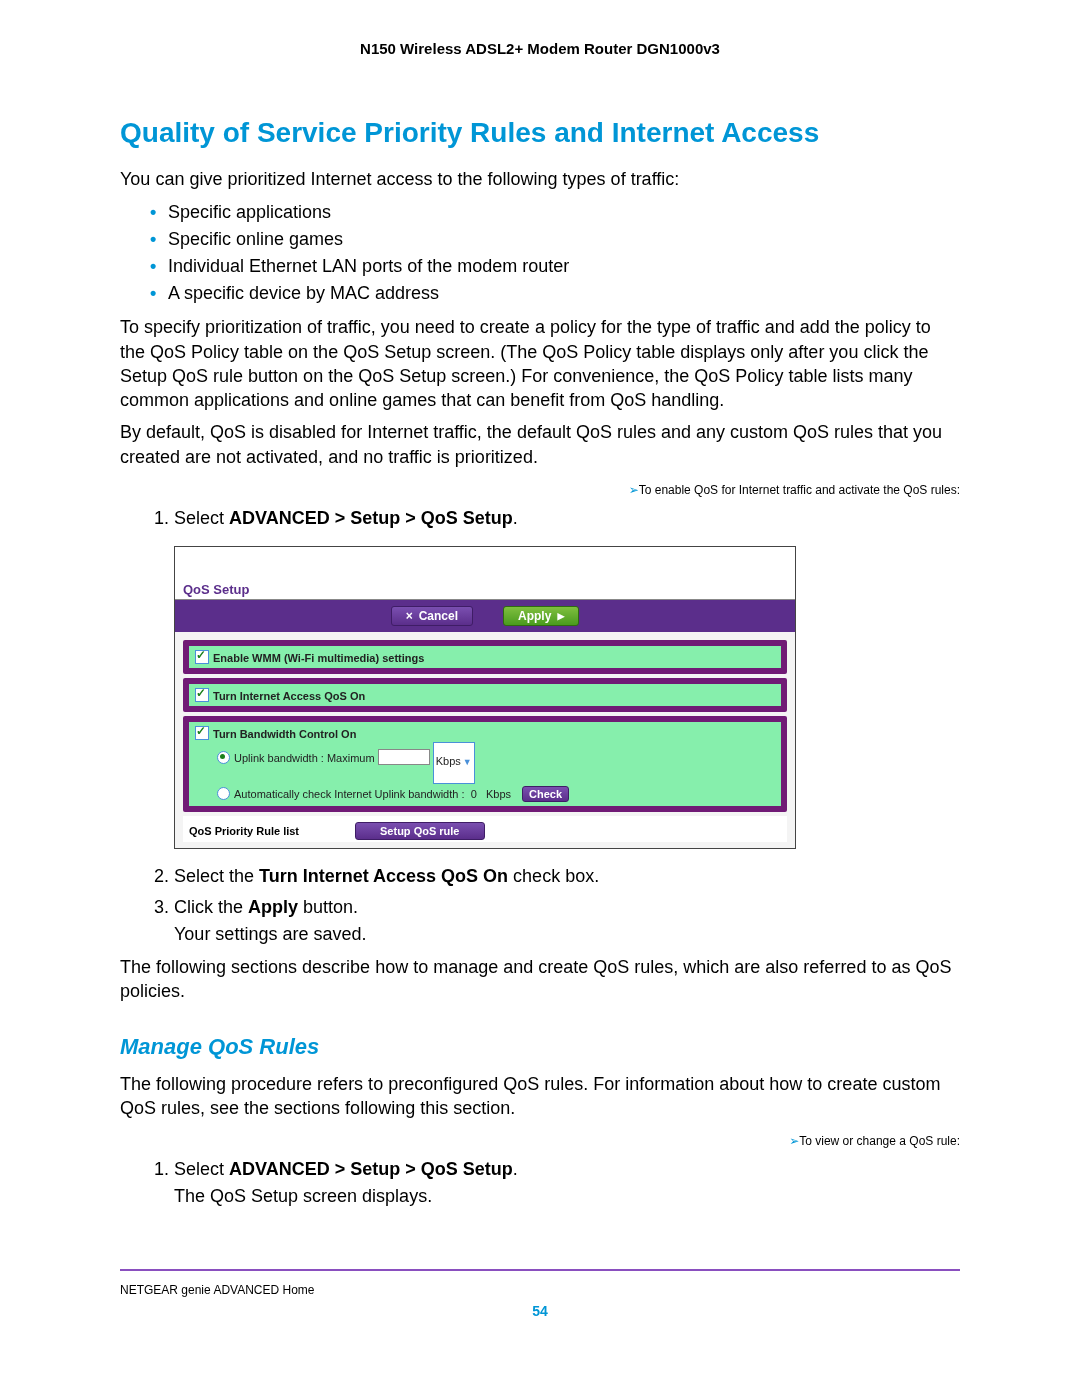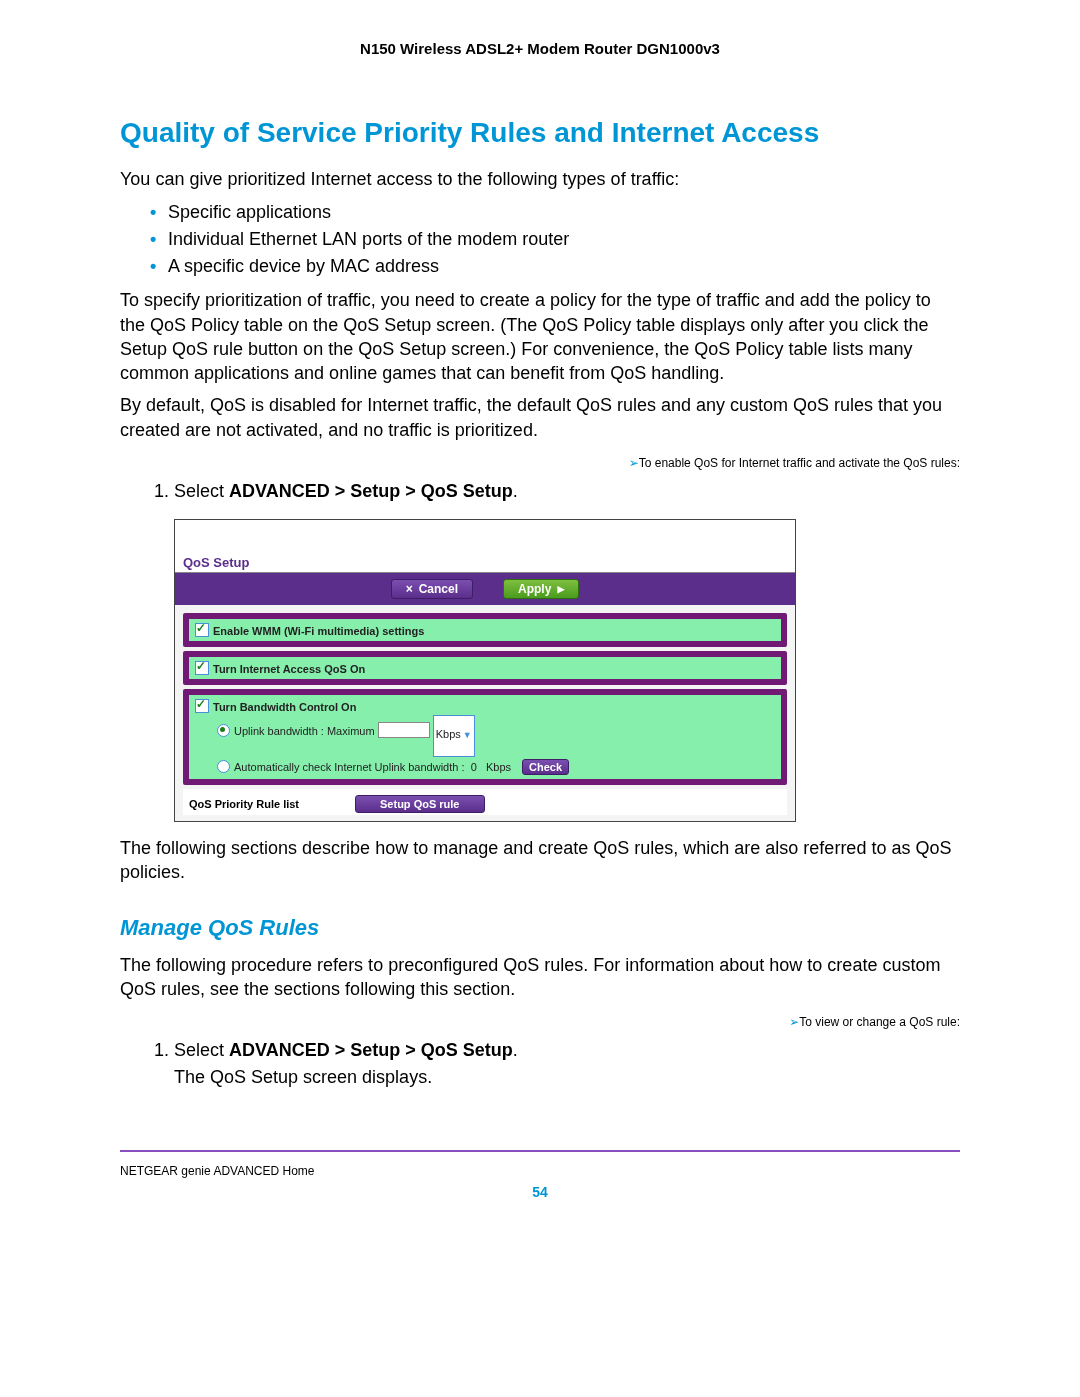--- a/index.html
+++ b/index.html
@@ -134,20 +134,21 @@
 
 <div class="page">
   <div class="doc-title">N150 Wireless ADSL2+ Modem Router DGN1000v3</div>
 
   <h1>Quality of Service Priority Rules and Internet Access</h1>
 
   <p>You can give prioritized Internet access to the following types of traffic:</p>
 
   <ul class="bullets">
     <li>Specific applications</li>
+    <li>Specific online games</li>
     <li>Individual Ethernet LAN ports of the modem router</li>
     <li>A specific device by MAC address</li>
   </ul>
 
   <p>To specify prioritization of traffic, you need to create a policy for the type of traffic and add the policy to the QoS Policy table on the QoS Setup screen. (The QoS Policy table displays only after you click the Setup QoS rule button on the QoS Setup screen.) For convenience, the QoS Policy table lists many common applications and online games that can benefit from QoS handling.</p>
   <p>By default, QoS is disabled for Internet traffic, the default QoS rules and any custom QoS rules that you created are not activated, and no traffic is prioritized.</p>
 
   <div class="proc-head">
     <span class="arrow">➢</span><span>To enable QoS for Internet traffic and activate the QoS rules:</span>
   </div>
@@ -189,20 +190,29 @@
           <span class="checkbtn">Check</span>
         </div>
       </div>
       <div class="shot-foot">
         <span>QoS Priority Rule list</span>
         <span class="setup">Setup QoS rule</span>
       </div>
     </div>
   </div>
 
+  <ol class="steps" start="2">
+    <li>
+      <span>Select the </span><strong>Turn Internet Access QoS On</strong><span> check box.</span>
+    </li>
+    <li>
+      <span>Click the </span><strong>Apply</strong><span> button.</span>
+      <div class="indent" style="margin-left:0;">Your settings are saved.</div>
+    </li>
+  </ol>
 
   <p>The following sections describe how to manage and create QoS rules, which are also referred to as QoS policies.</p>
 
   <h2>Manage QoS Rules</h2>
 
   <p>The following procedure refers to preconfigured QoS rules. For information about how to create custom QoS rules, see the sections following this section.</p>
 
   <div class="proc-head">
     <span class="arrow">➢</span><span>To view or change a QoS rule:</span>
   </div>

